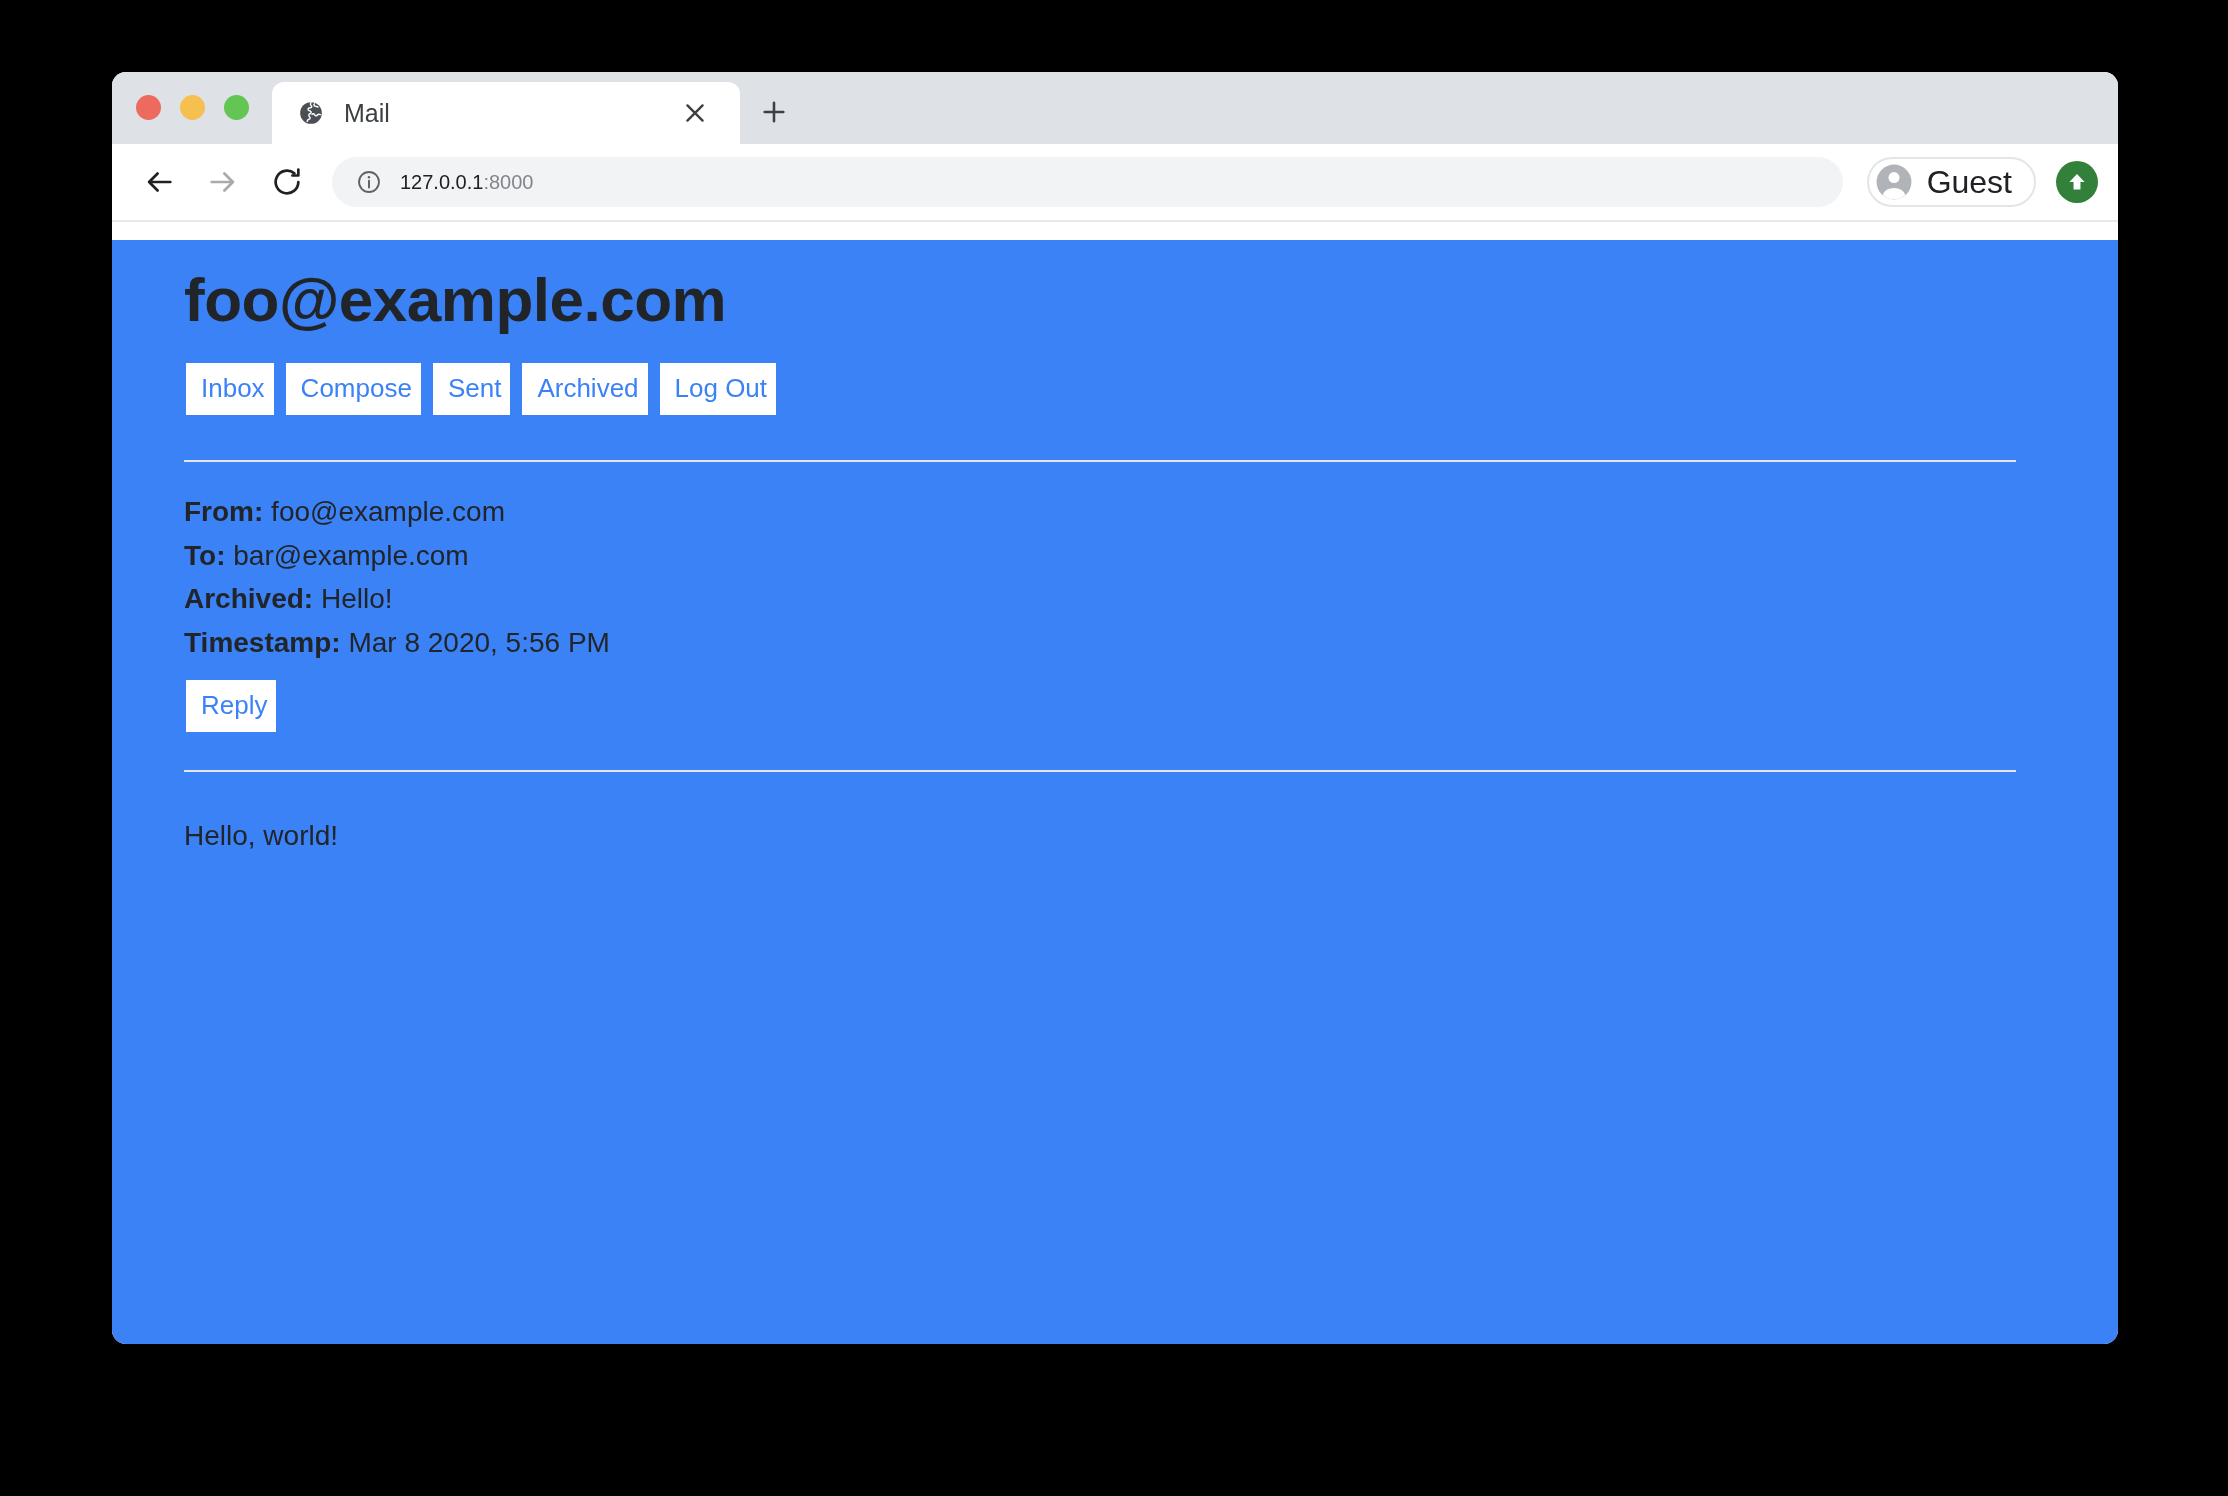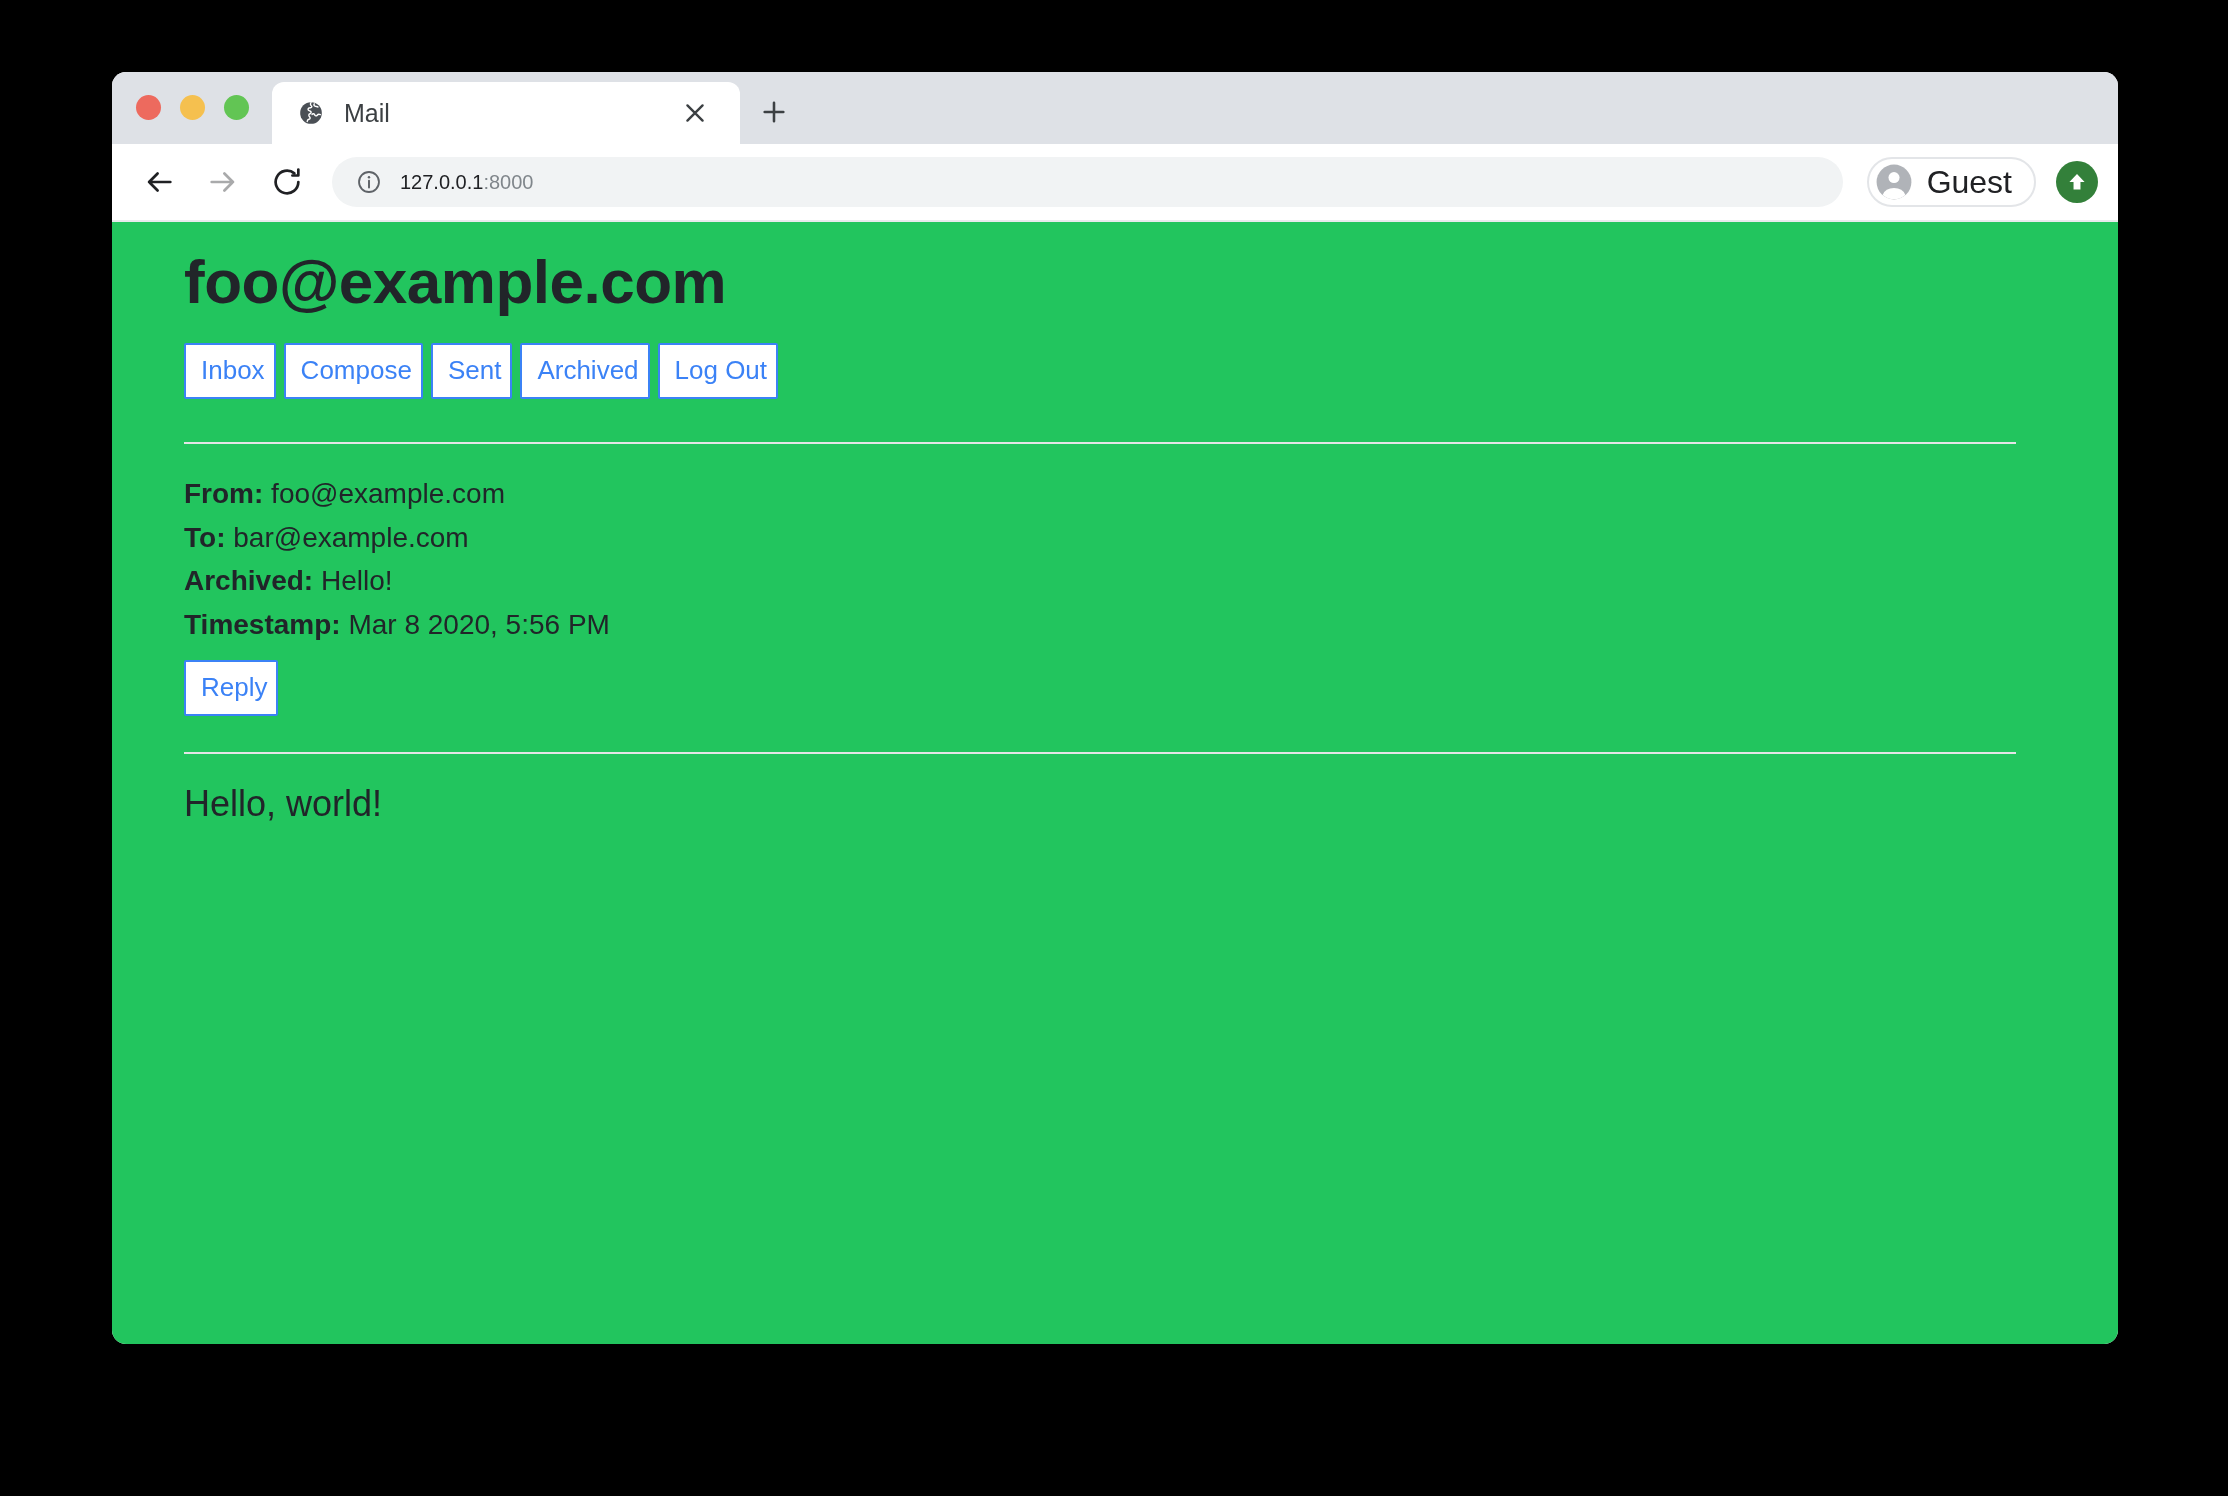--- a/index.html
+++ b/index.html
@@ -177,23 +177,24 @@
     background: #33803a;
     display: flex;
     align-items: center;
     justify-content: center;
     flex: 0 0 auto;
   }
 
   
   #page-content {
     flex: 1 1 auto;
-    background: #22c55e;
+    background: #3b82f6;
     padding: 24px 102px 0 72px;
     overflow: hidden;
+    margin-top: 18px;
   }
   #page-title {
     font-size: 62px;
     font-weight: bold;
     color: #212529;
     letter-spacing: -0.5px;
     margin: 0 0 26px 0;
     line-height: 1.15;
   }
 
@@ -231,23 +232,23 @@
     font-size: 28px;
     color: #212529;
     line-height: 1.45;
     margin: 0 0 3px 0;
   }
   .email-field .field-label { font-weight: bold; }
 
   #reply-button-row { margin-top: 14px; margin-bottom: 36px; }
 
   #email-body {
-    font-size: 36px;
+    font-size: 28px;
     color: #212529;
-    padding-top: 24px;
+    padding-top: 44px;
     line-height: 1.45;
   }
 </style>
 </head>
 <body>
 
 <div id="browser-window">
 
   <div id="tab-bar">
 

